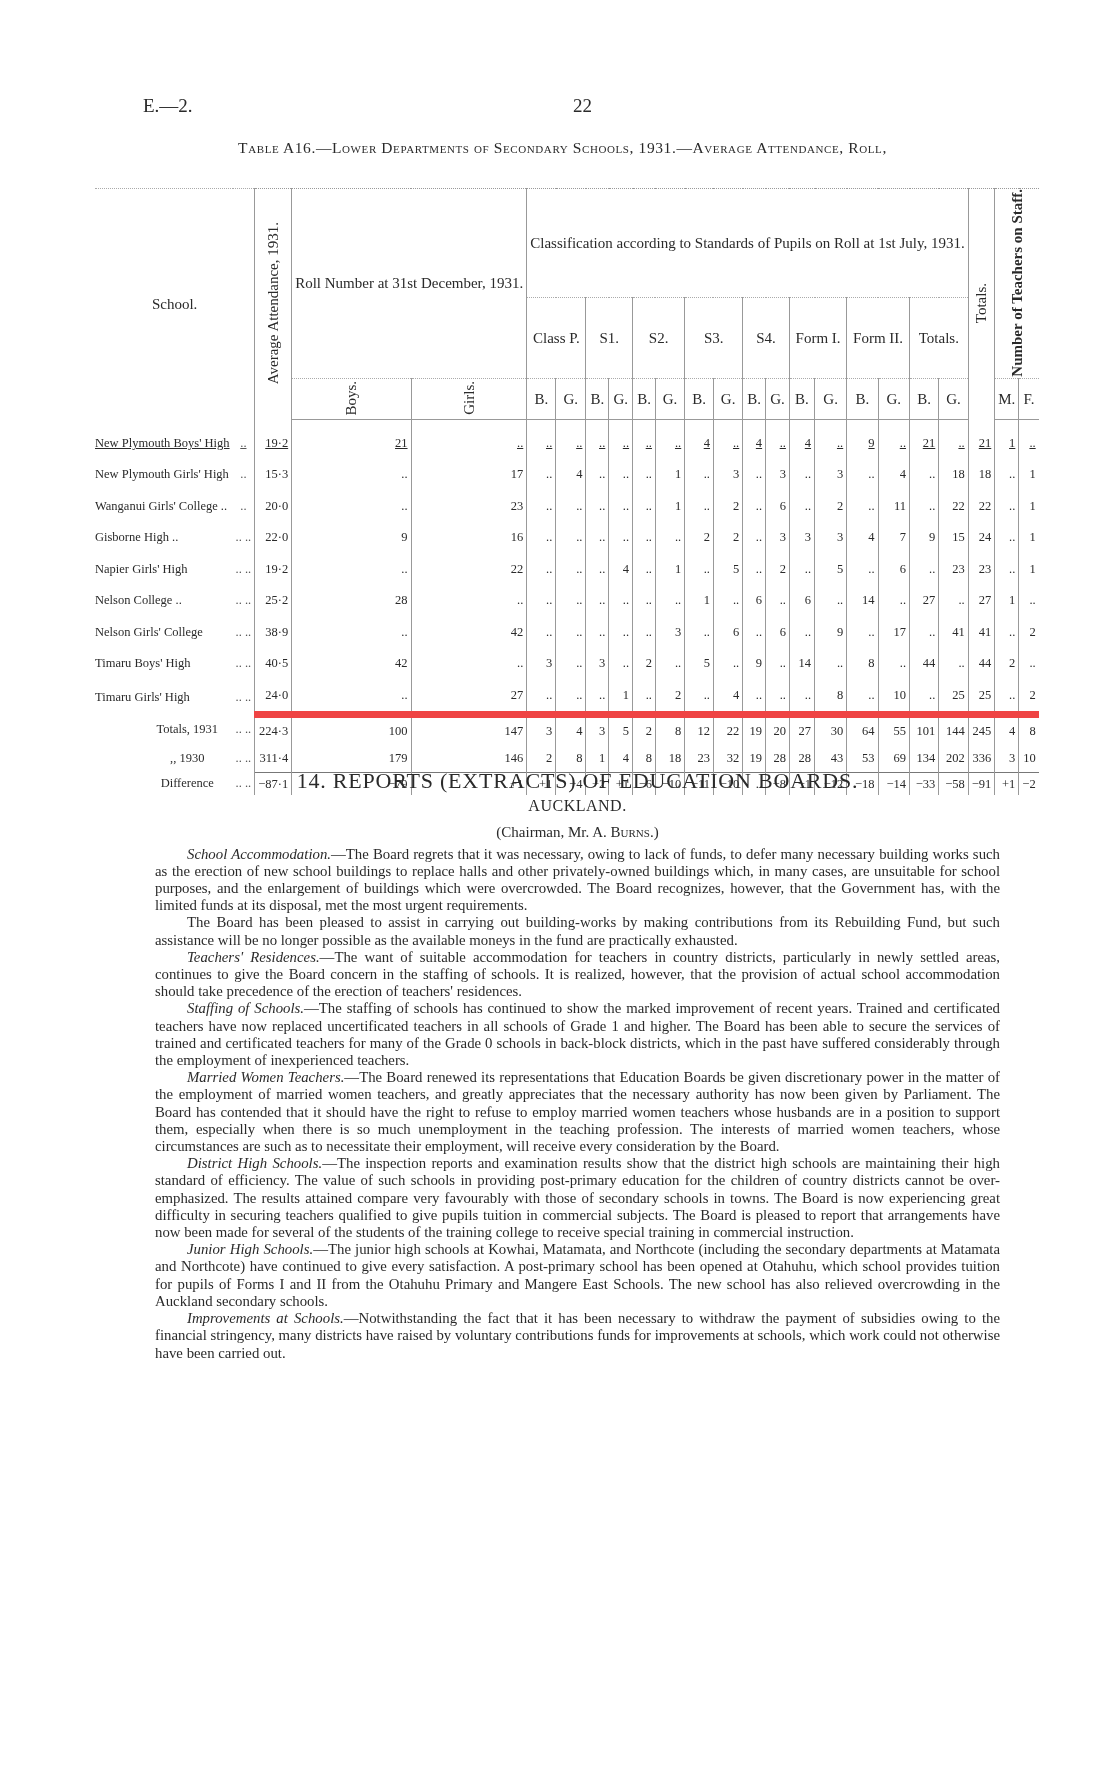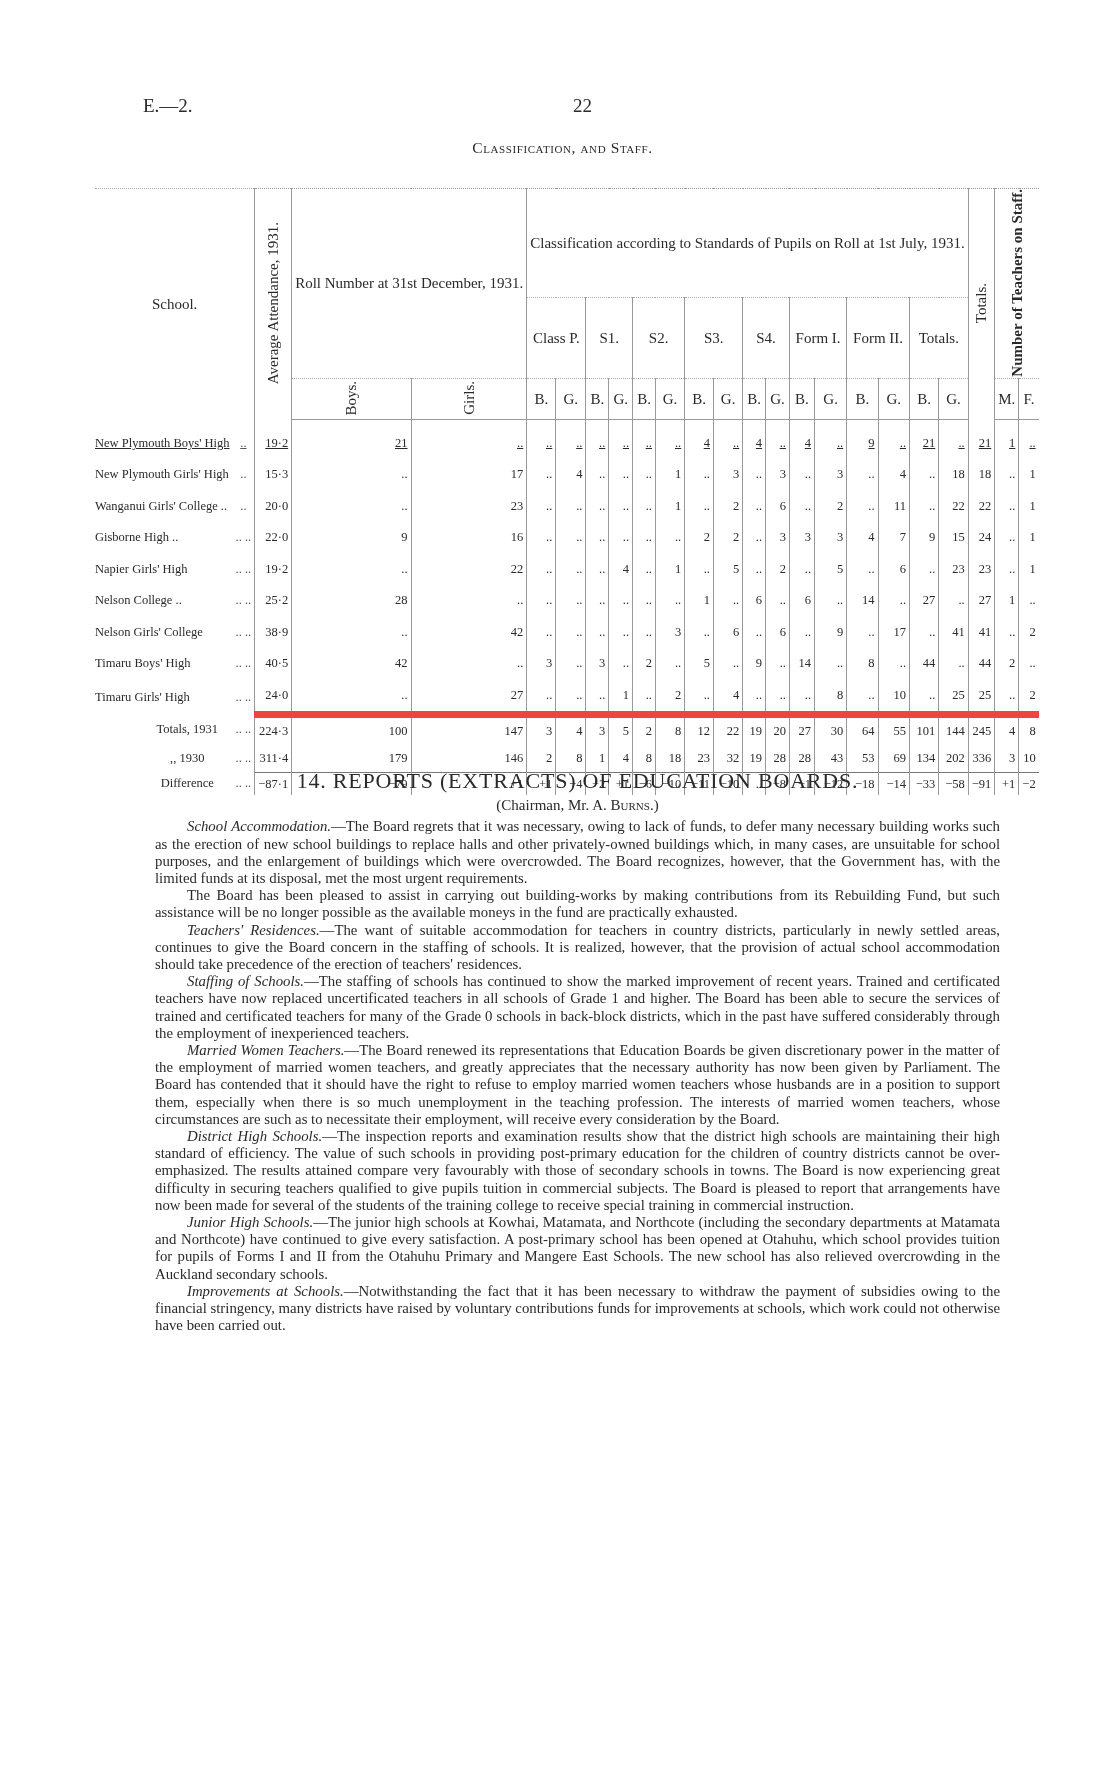--- a/index.html
+++ b/index.html
@@ -40,21 +40,21 @@
 </style>
 </head>
 <body>
 
 <div class="page-header">
   <span class="code">E.—2.</span>
   <span class="num">22</span>
 </div>
 
 <div class="table-title">
-  <div>Classification, and Staff.</div>
+  <div>Table A16.—Lower Departments of Secondary Schools, 1931.—Average Attendance, Roll,</div>
 </div>
 
 <table class="stats">
   <thead>
     <tr class="head1">
       <th class="school-h" rowspan="3" colspan="2" style="width:215px;border-top:1px dotted #aaa;">School.</th>
       <th rowspan="3" style="width:40px;"><span class="vert">Average Attendance, 1931.</span></th>
       <th rowspan="2" colspan="2" style="width:52px;text-align:center;">Roll Number at 31st December, 1931.</th>
       <th colspan="16" style="height:30px;">Classification according to Standards of Pupils on Roll at 1st July, 1931.</th>
       <th rowspan="3" style="width:24px;"><span class="vert">Totals.</span></th>
@@ -404,20 +404,21 @@
         <td>−58</td>
         <td>−91</td>
         <td>+1</td>
         <td>−2</td>
       </tr>
     </tbody>
 </table>
 
 <div class="report">
   <h1>14. REPORTS (EXTRACTS) OF EDUCATION BOARDS.</h1>
+  <h2>AUCKLAND.</h2>
   <div class="chair"><span>(Chairman, Mr. A. </span><span class="sc">Burns</span><span>.)</span></div>
   <div id="paras">
       <p><i>School Accommodation.</i><span>—The Board regrets that it was necessary, owing to lack of funds, to defer many necessary building works such as the erection of new school buildings to replace halls and other privately-owned buildings which, in many cases, are unsuitable for school purposes, and the enlargement of buildings which were overcrowded. The Board recognizes, however, that the Government has, with the limited funds at its disposal, met the most urgent requirements.</span></p>
       <p><span>The Board has been pleased to assist in carrying out building-works by making contributions from its Rebuilding Fund, but such assistance will be no longer possible as the available moneys in the fund are practically exhausted.</span></p>
       <p><i>Teachers' Residences.</i><span>—The want of suitable accommodation for teachers in country districts, particularly in newly settled areas, continues to give the Board concern in the staffing of schools. It is realized, however, that the provision of actual school accommodation should take precedence of the erection of teachers' residences.</span></p>
       <p><i>Staffing of Schools.</i><span>—The staffing of schools has continued to show the marked improvement of recent years. Trained and certificated teachers have now replaced uncertificated teachers in all schools of Grade 1 and higher. The Board has been able to secure the services of trained and certificated teachers for many of the Grade 0 schools in back-block districts, which in the past have suffered considerably through the employment of inexperienced teachers.</span></p>
       <p><i>Married Women Teachers.</i><span>—The Board renewed its representations that Education Boards be given discretionary power in the matter of the employment of married women teachers, and greatly appreciates that the necessary authority has now been given by Parliament. The Board has contended that it should have the right to refuse to employ married women teachers whose husbands are in a position to support them, especially when there is so much unemployment in the teaching profession. The interests of married women teachers, whose circumstances are such as to necessitate their employment, will receive every consideration by the Board.</span></p>
       <p><i>District High Schools.</i><span>—The inspection reports and examination results show that the district high schools are maintaining their high standard of efficiency. The value of such schools in providing post-primary education for the children of country districts cannot be over-emphasized. The results attained compare very favourably with those of secondary schools in towns. The Board is now experiencing great difficulty in securing teachers qualified to give pupils tuition in commercial subjects. The Board is pleased to report that arrangements have now been made for several of the students of the training college to receive special training in commercial instruction.</span></p>
       <p><i>Junior High Schools.</i><span>—The junior high schools at Kowhai, Matamata, and Northcote (including the secondary departments at Matamata and Northcote) have continued to give every satisfaction. A post-primary school has been opened at Otahuhu, which school provides tuition for pupils of Forms I and II from the Otahuhu Primary and Mangere East Schools. The new school has also relieved overcrowding in the Auckland secondary schools.</span></p>
       <p><i>Improvements at Schools.</i><span>—Notwithstanding the fact that it has been necessary to withdraw the payment of subsidies owing to the financial stringency, many districts have raised by voluntary contributions funds for improvements at schools, which work could not otherwise have been carried out.</span></p>

